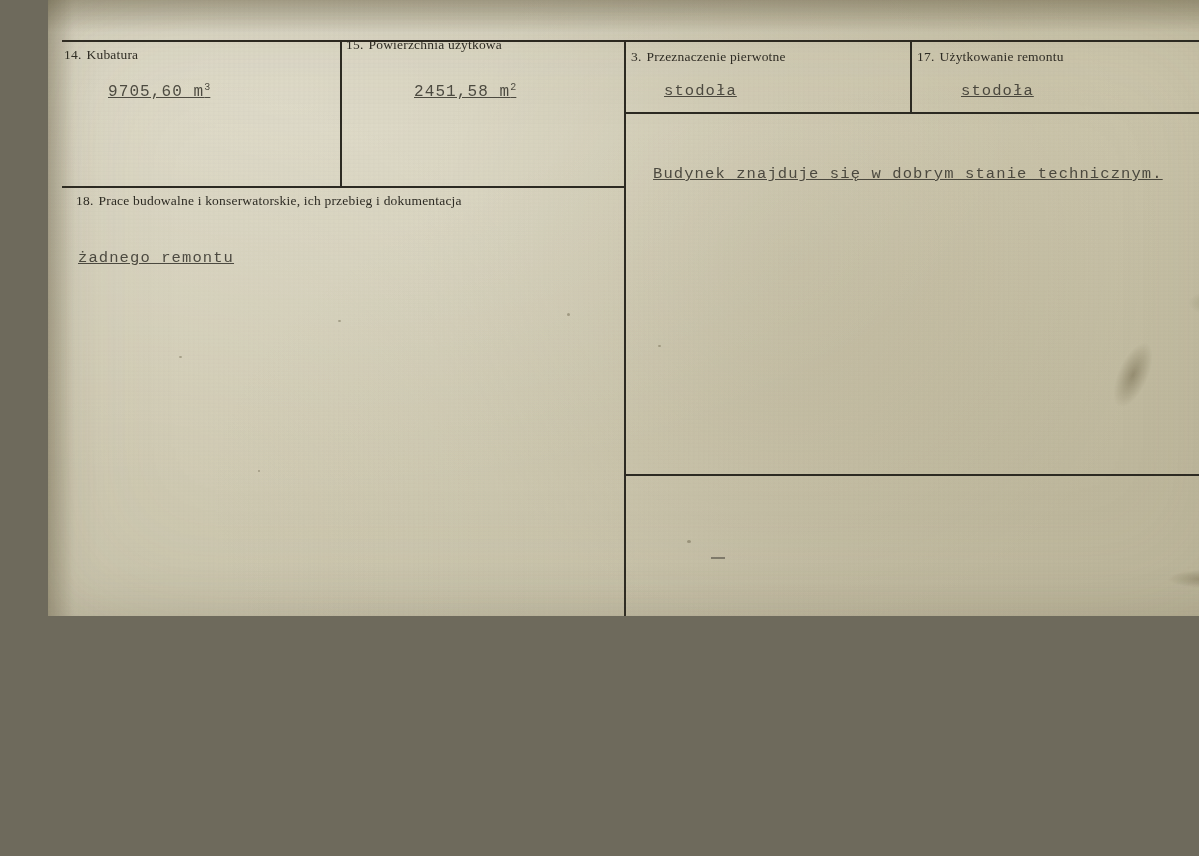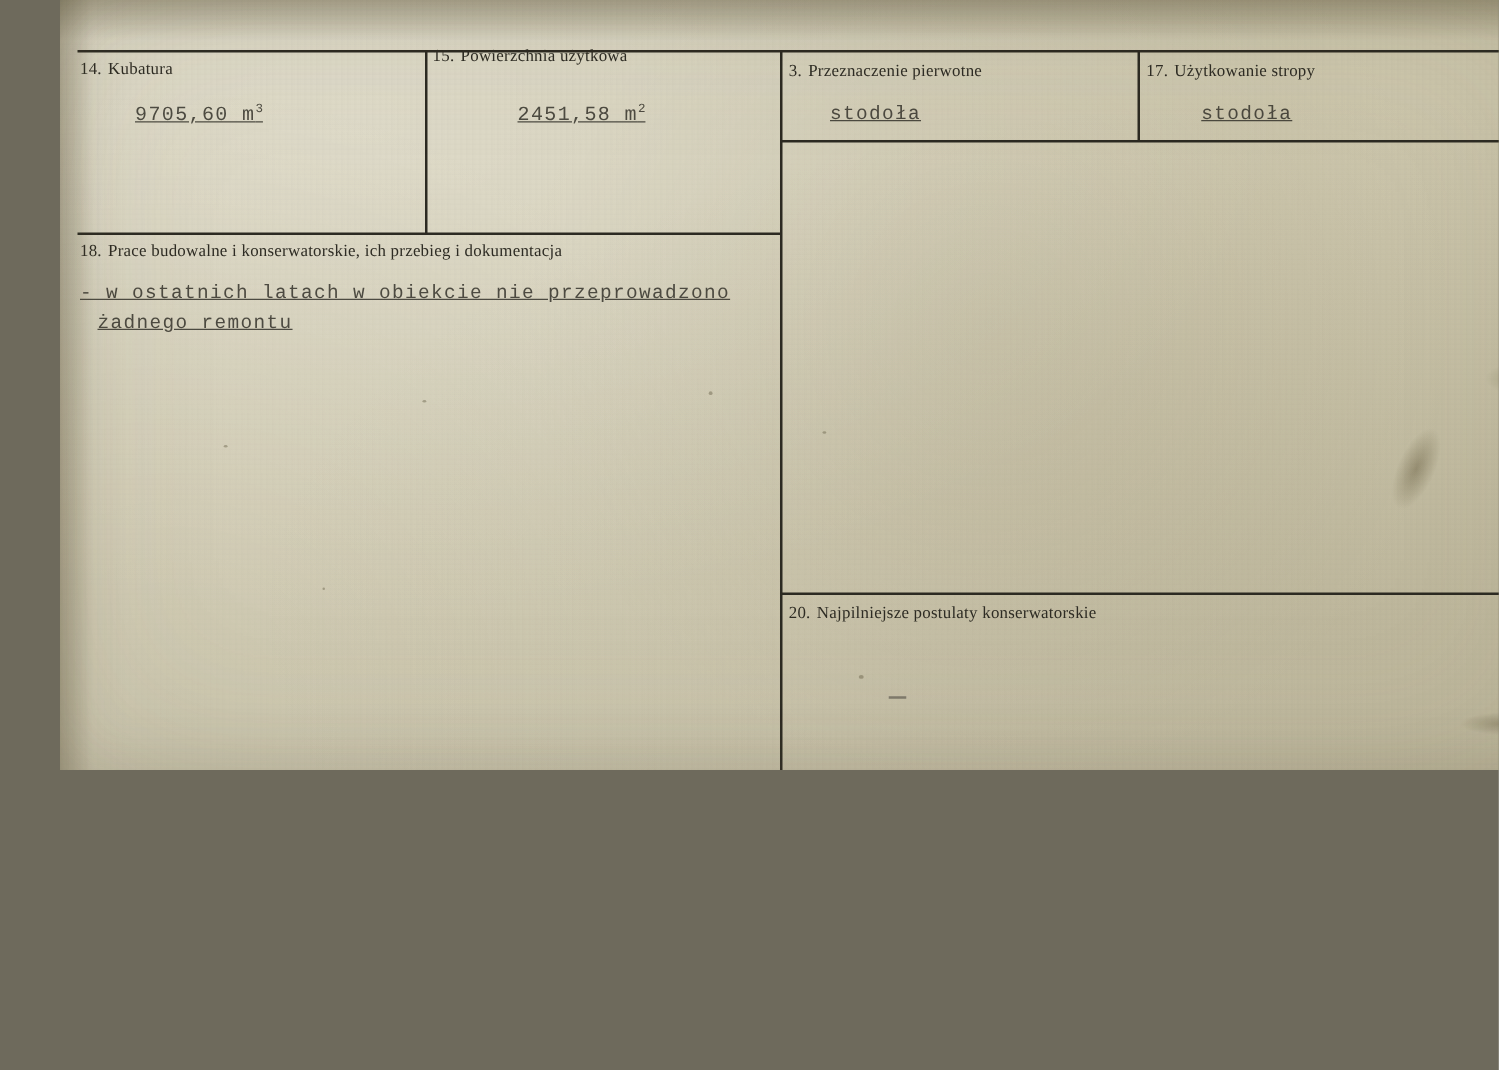--- a/index.html
+++ b/index.html
@@ -153,31 +153,28 @@
     <span class="num">15.</span><span>Powierzchnia użytkowa</span>
   </div>
   <div class="typed big" style="left:366px; top:80px;"><span>2451,58 m</span><sup>2</sup></div>
 
   <div class="field-label" style="left:583px; top:48px;">
     <span class="num">3.</span><span>Przeznaczenie pierwotne</span>
   </div>
   <div class="typed" style="left:616px; top:79px;">stodoła</div>
 
   <div class="field-label" style="left:869px; top:48px;">
-    <span class="num">17.</span><span>Użytkowanie stropy</span>
+    <span class="num">17.</span><span>Użytkowanie remontu</span>
   </div>
   <div class="typed" style="left:913px; top:79px;">stodoła</div>
 
+  <div class="typed" style="left:605px; top:162px;">Budynek znajduje się w dobrym stanie technicznym.</div>
 
-  <div class="field-label" style="left:16px; top:192px;">
+  <div class="field-label" style="left:28px; top:192px;">
     <span class="num">18.</span><span>Prace budowalne i konserwatorskie, ich przebieg i dokumentacja</span>
   </div>
-  <div class="typed" style="left:16px; top:222px;">- w ostatnich latach w obiekcie nie przeprowadzono</div>
   <div class="typed" style="left:30px; top:246px;text-align:center;">żadnego remontu</div>
 
-  <div class="field-label" style="left:583px; top:481px;">
-    <span class="num">20.</span><span>Najpilniejsze postulaty konserwatorskie</span>
-  </div>
   <div class="typed" style="left:605px; top:545px;"></div>
   <div class="dash-mark" style="left:663px; top:557px;"></div>
 
   <div class="edge-shadow"></div>
 </div>
 
 </body></html>

